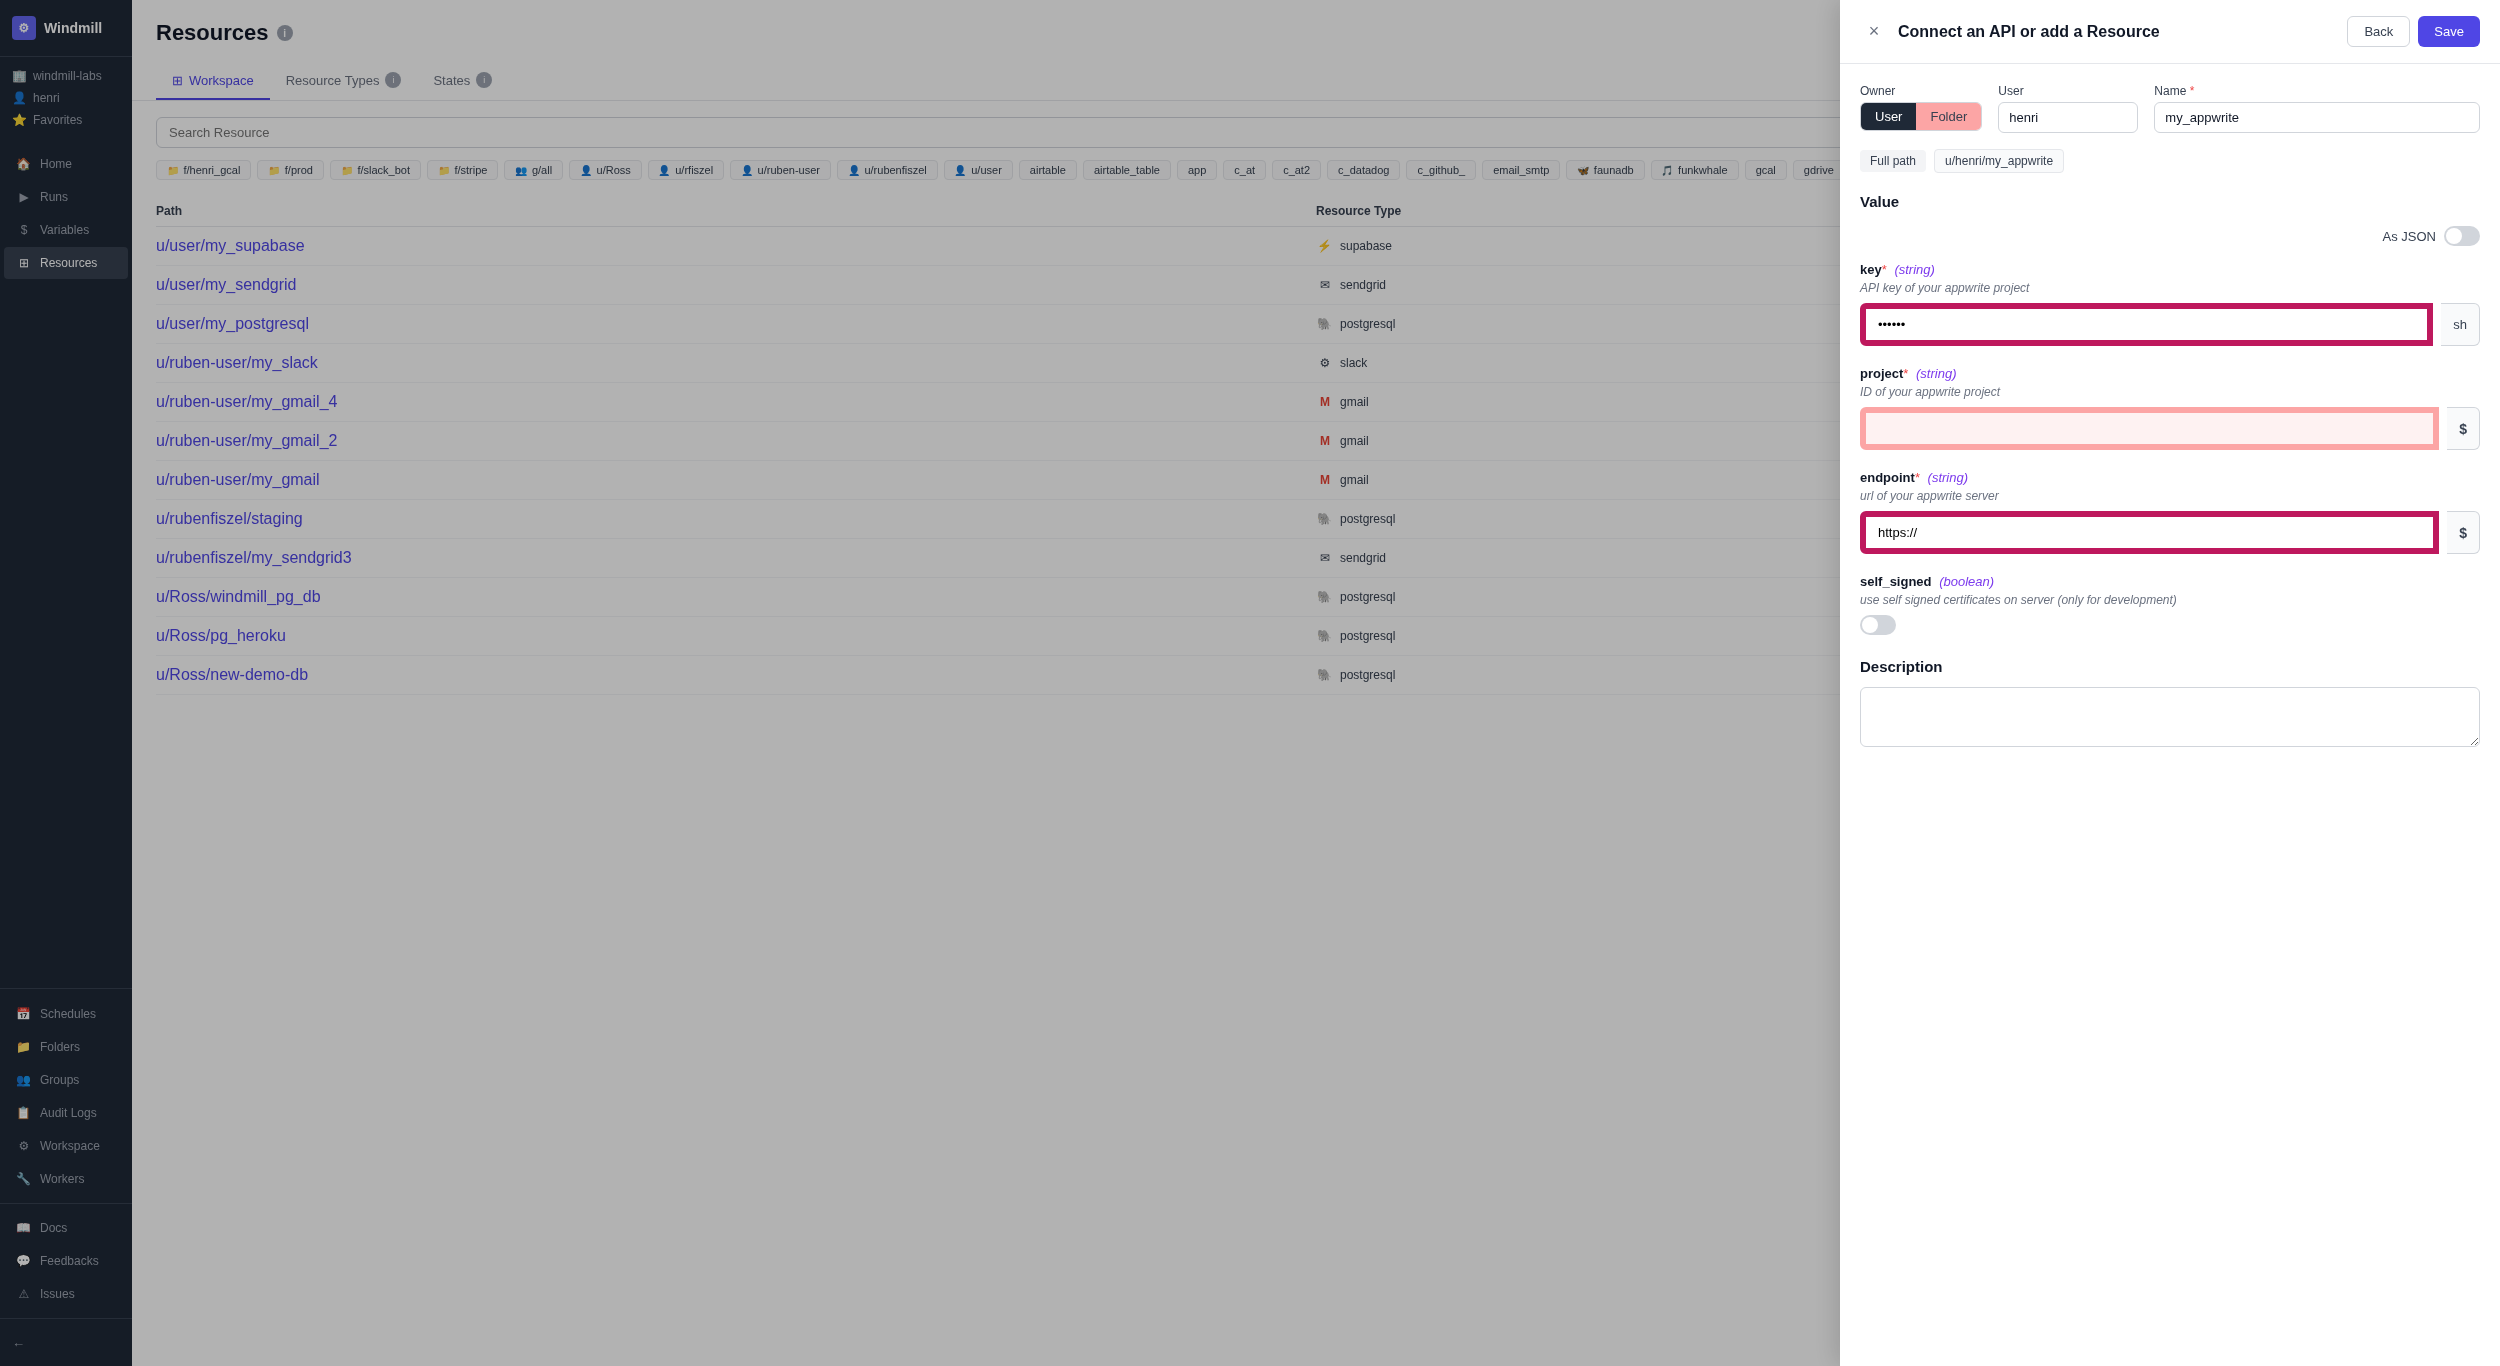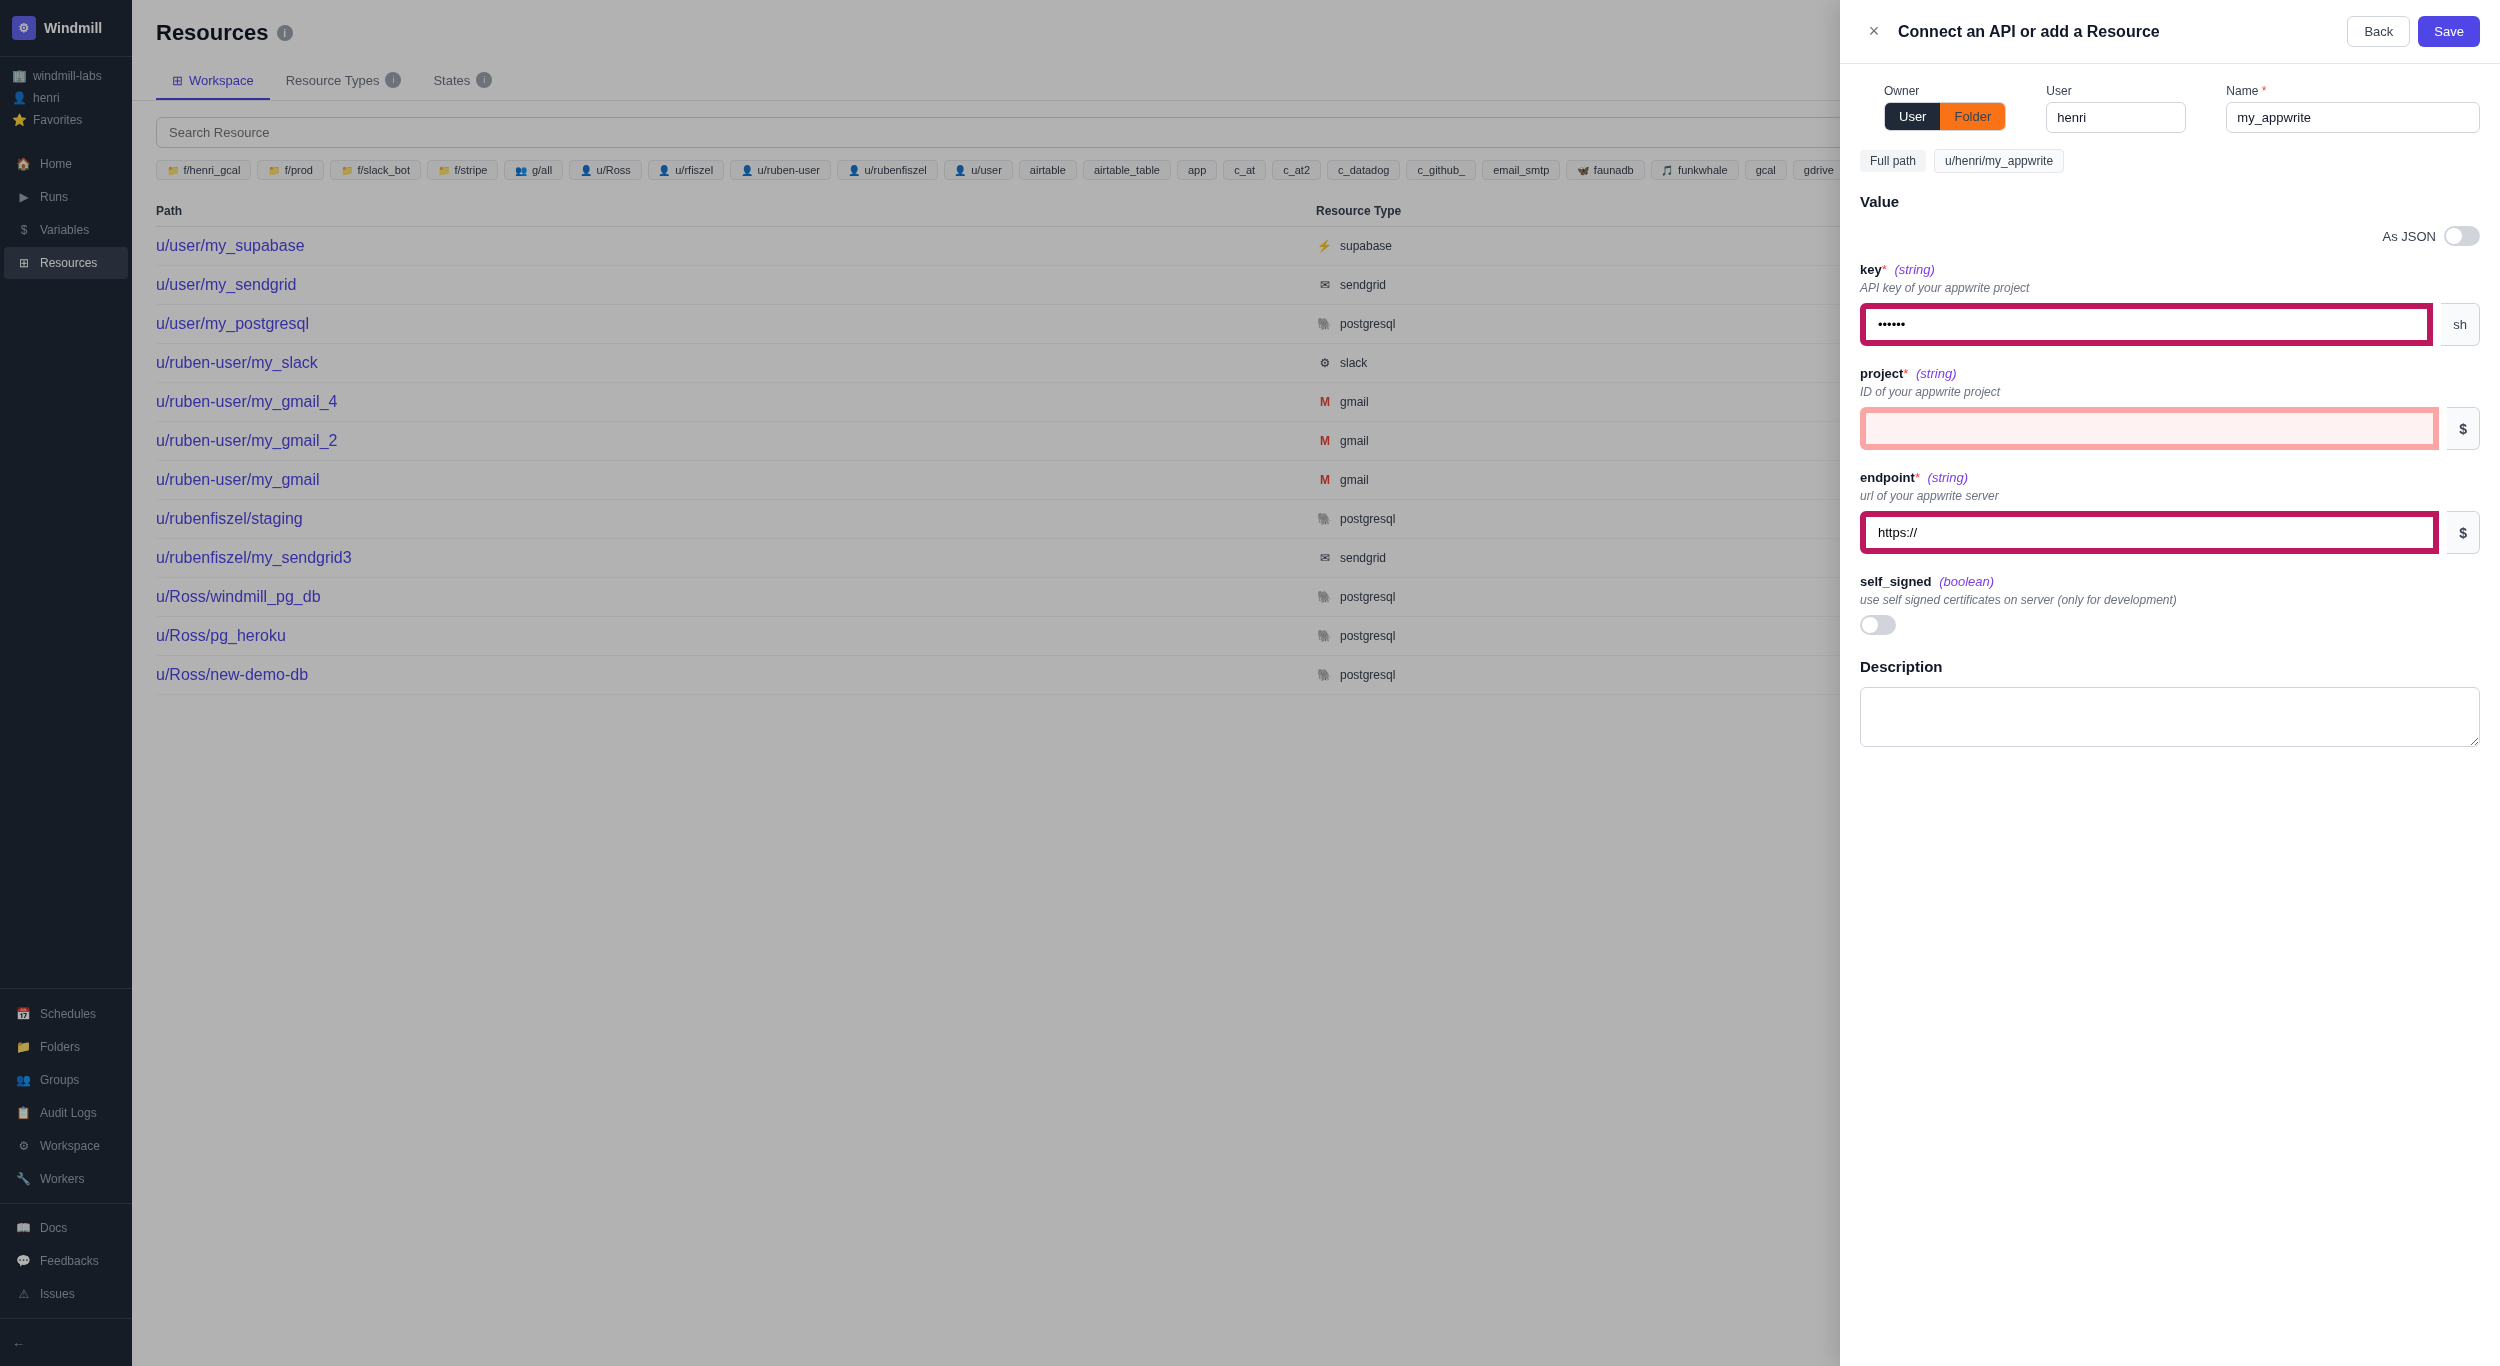--- a/index.html
+++ b/index.html
@@ -111,26 +111,26 @@
     }
     .modal-title { font-size: 16px; font-weight: 600; color: #111827; display: flex; align-items: center; gap: 10px; }
     .modal-close { width: 28px; height: 28px; border: none; background: none; cursor: pointer; color: #6b7280; font-size: 18px; display: flex; align-items: center; justify-content: center; border-radius: 4px; }
     .modal-actions { display: flex; gap: 8px; }
     .btn-back { padding: 7px 16px; border: 1px solid #d1d5db; border-radius: 6px; background: #fff; font-size: 13px; cursor: pointer; color: #374151; }
     .btn-save { padding: 7px 16px; border: none; border-radius: 6px; background: #4f46e5; color: #fff; font-size: 13px; cursor: pointer; font-weight: 500; }
     .modal-body { flex: 1; overflow-y: auto; padding: 20px; }
 
     
     .form-row { display: flex; gap: 16px; margin-bottom: 16px; }
-    .form-group { display: flex; flex-direction: column; gap: 4px; margin-left: 24px; }
+    .form-group { display: flex; flex-direction: column; gap: 4px; }
     .form-label { font-size: 12px; font-weight: 500; color: #374151; }
     .form-label .required { color: #ef4444; }
     .form-input { padding: 7px 10px; border: 1px solid #d1d5db; border-radius: 6px; font-size: 13px; color: #111827; outline: none; }
     .owner-toggle { display: flex; border: 1px solid #d1d5db; border-radius: 6px; overflow: hidden; }
-    .owner-btn { padding: 6px 14px; font-size: 13px; cursor: pointer; border: none; background: #f97316; color: #374151; }
+    .owner-btn { padding: 6px 14px; font-size: 13px; cursor: pointer; border: none; background: #fca5a5; color: #374151; }
     .owner-btn.active { background: #1f2937; color: #fff; }
     .full-path-row { display: flex; align-items: center; gap: 8px; margin-bottom: 20px; }
     .full-path-label { font-size: 12px; background: #f3f4f6; padding: 4px 10px; border-radius: 4px; color: #374151; font-weight: 500; }
     .full-path-value { font-size: 12px; color: #374151; background: #f9fafb; padding: 4px 10px; border-radius: 4px; border: 1px solid #e5e7eb; }
 
     .section-title { font-size: 15px; font-weight: 600; color: #111827; margin-bottom: 16px; }
     .as-json-row { display: flex; justify-content: flex-end; align-items: center; gap: 8px; margin-bottom: 16px; }
     .as-json-label { font-size: 13px; color: #374151; }
     .toggle { width: 36px; height: 20px; background: #d1d5db; border-radius: 10px; cursor: pointer; position: relative; }
     .toggle.off .toggle-thumb { left: 2px; }

